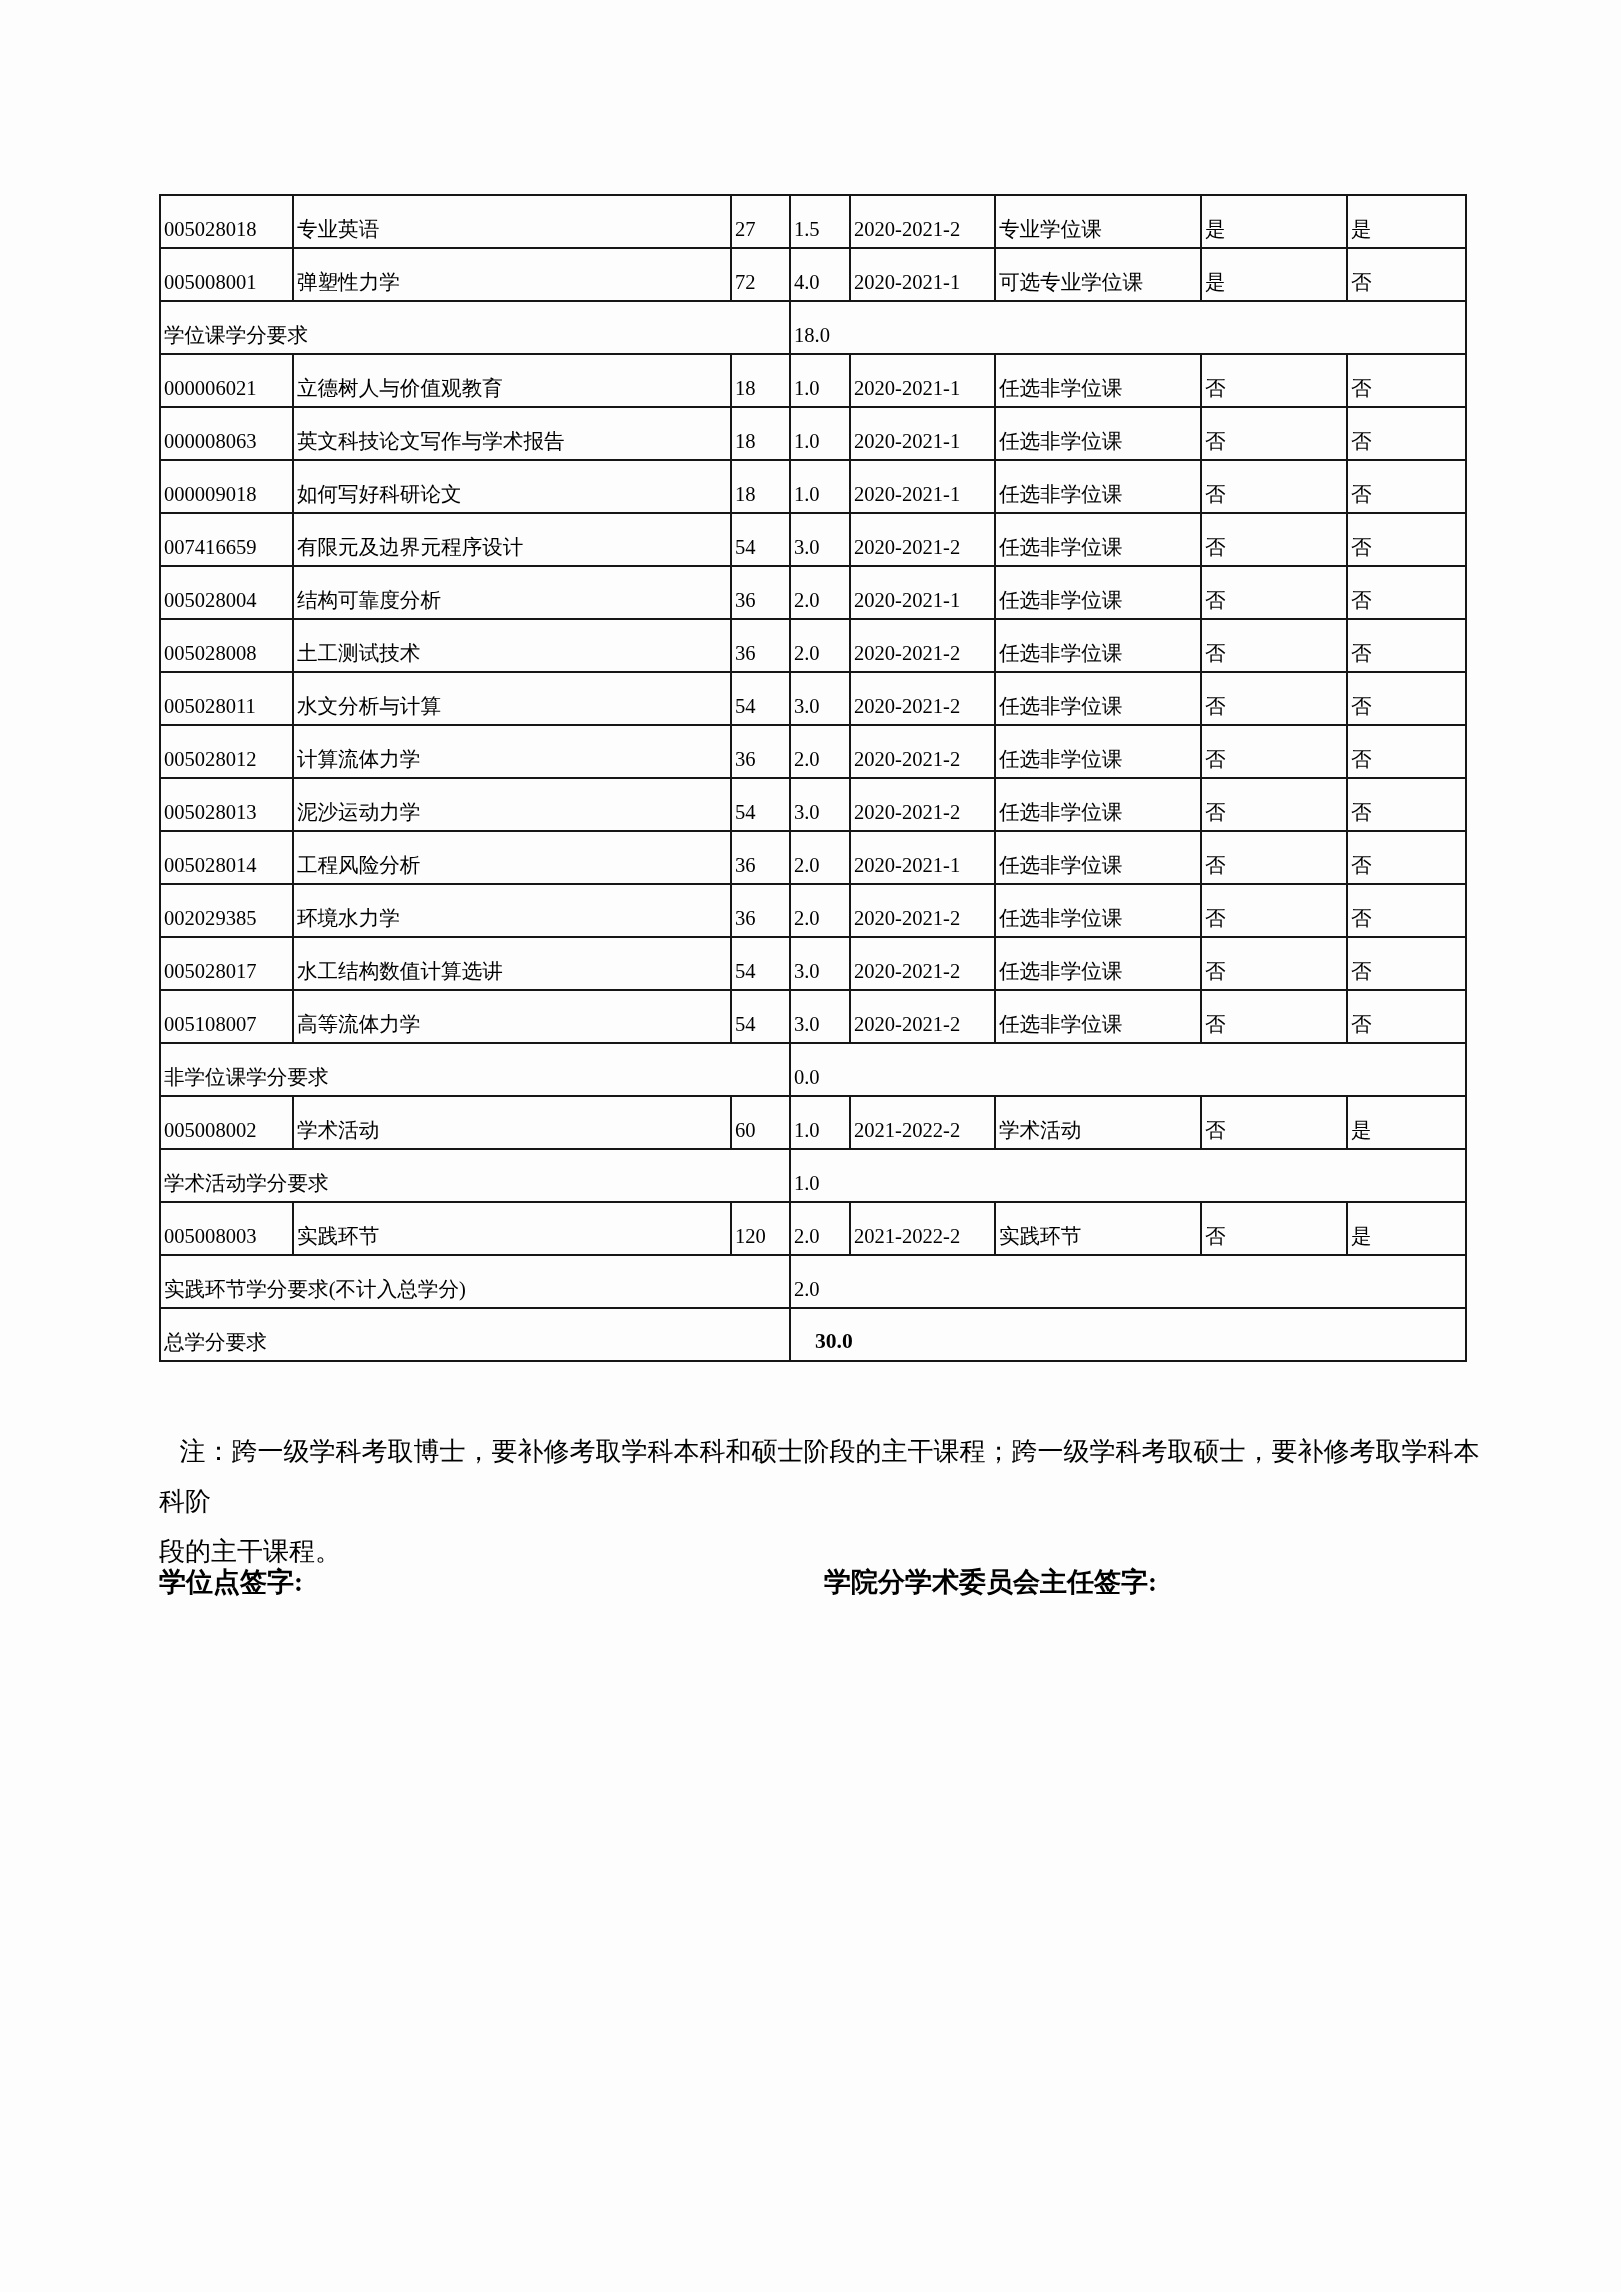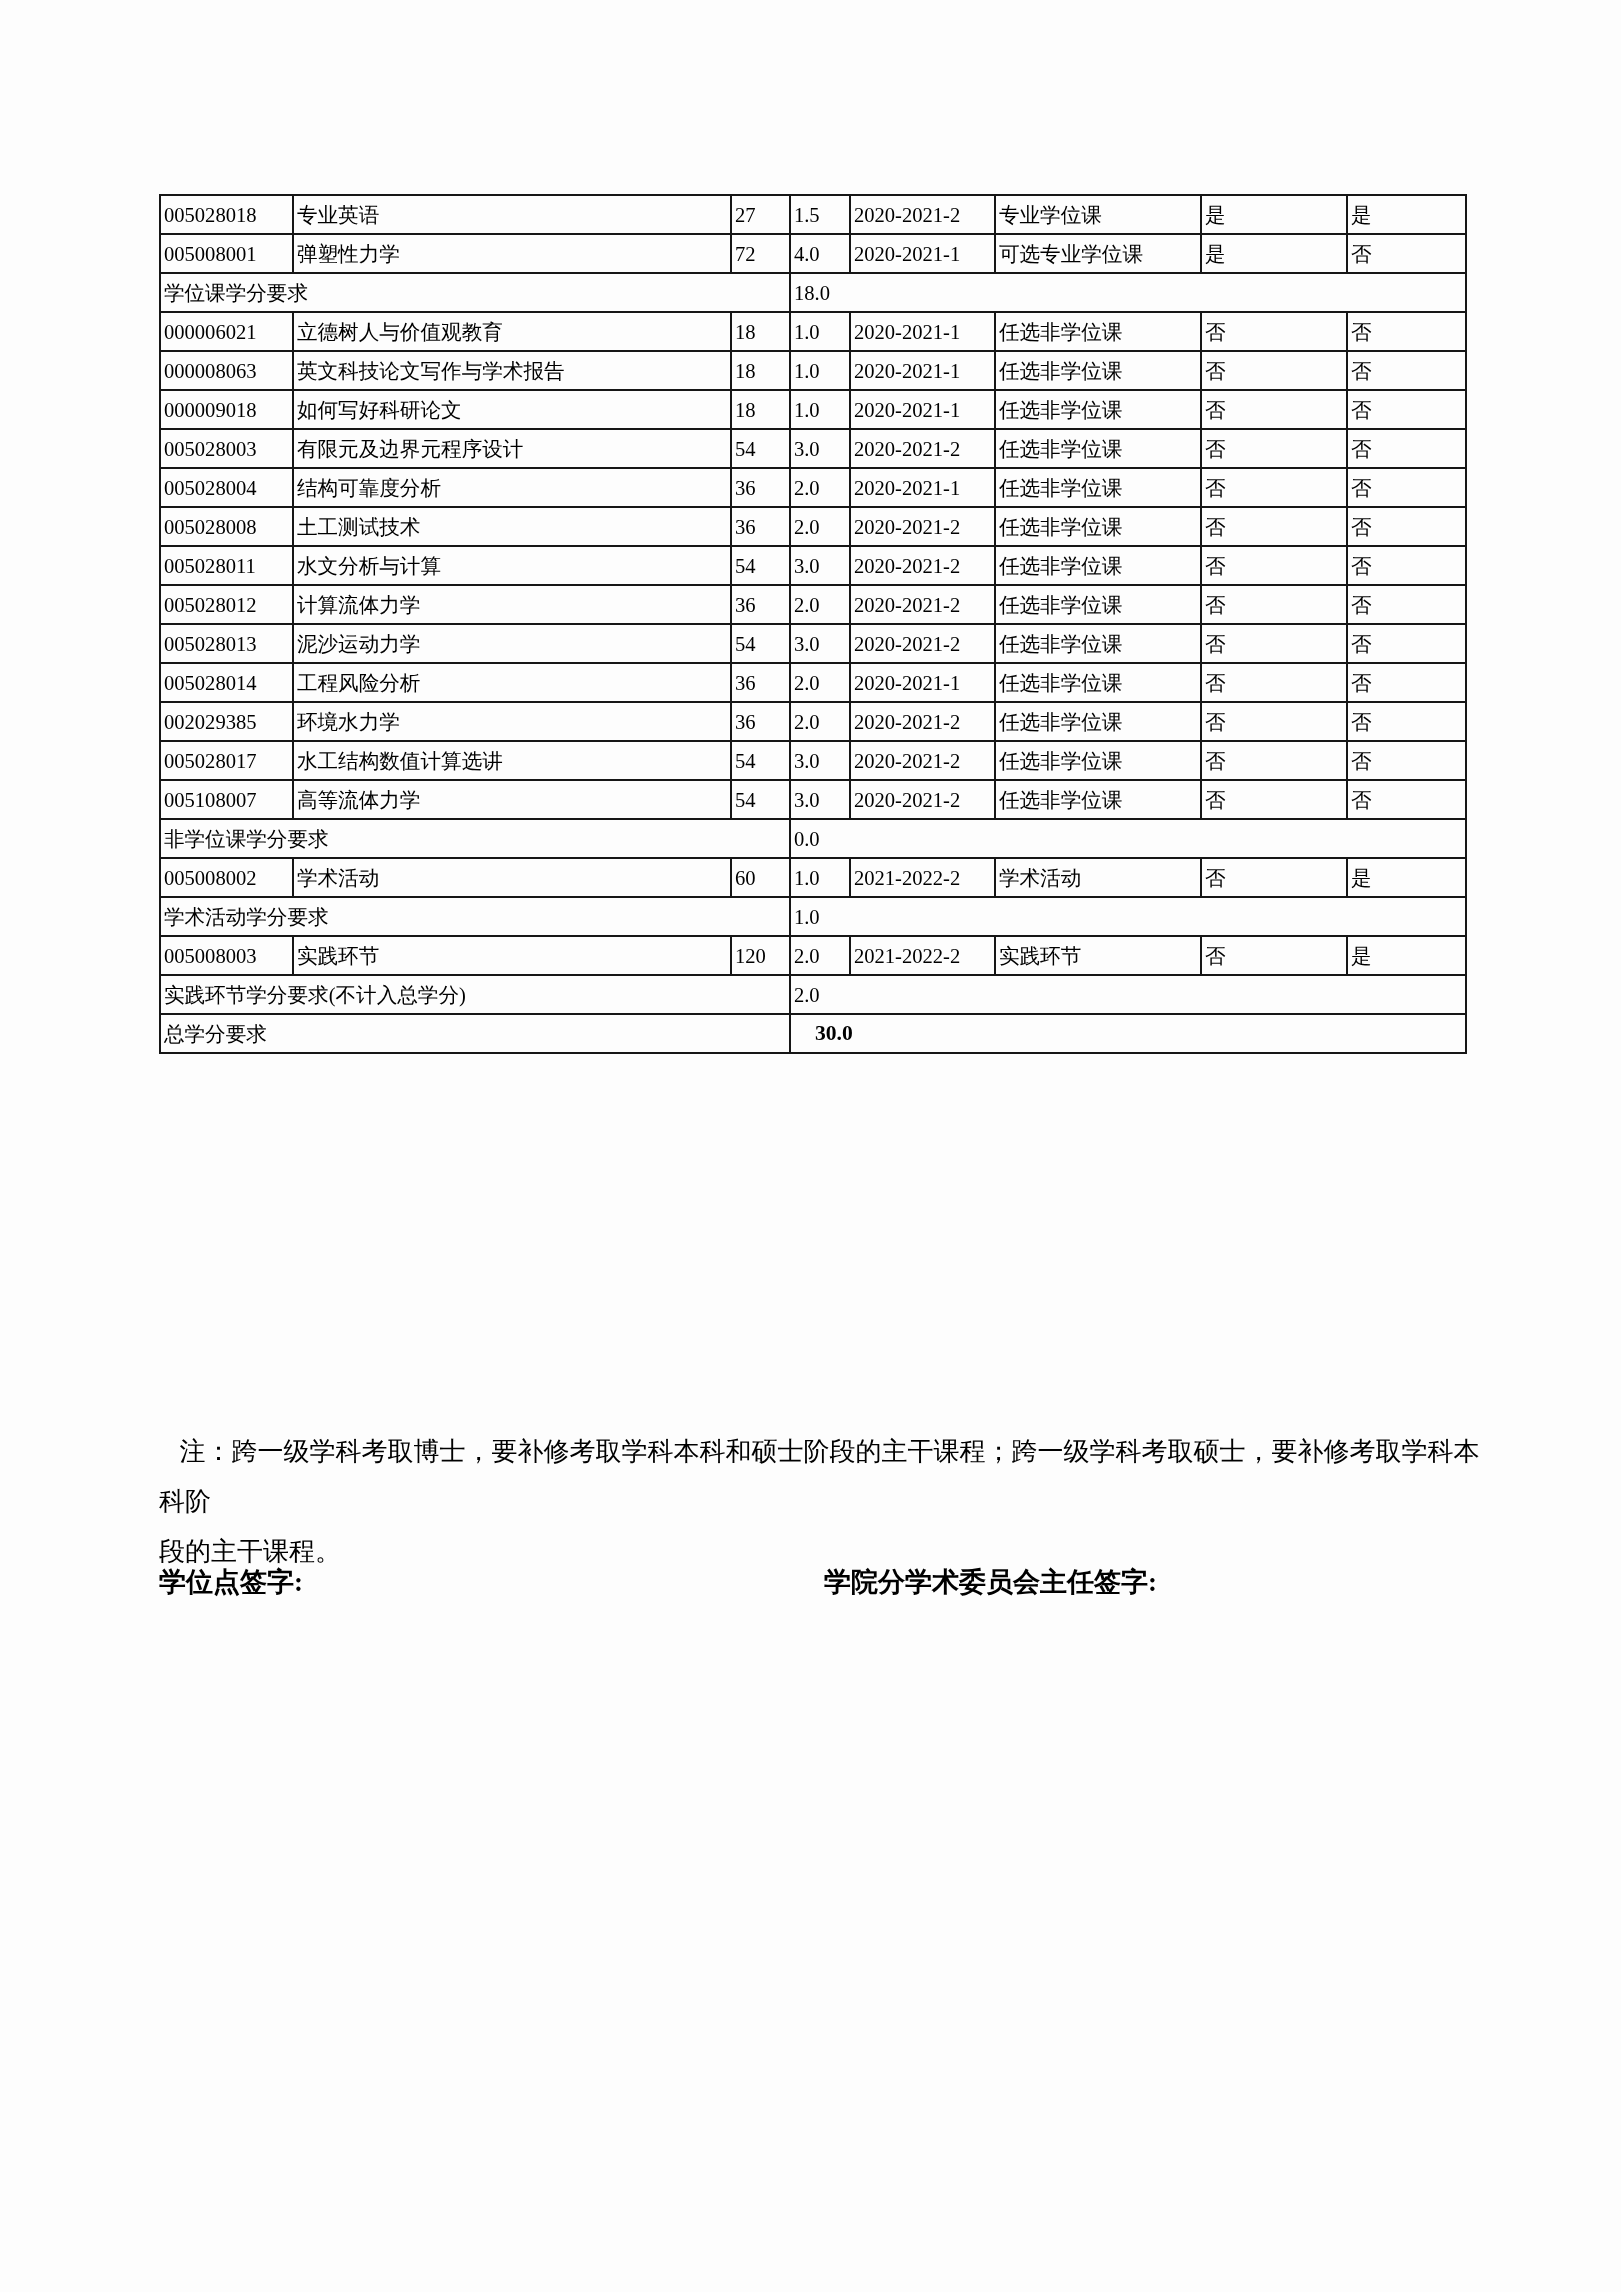--- a/index.html
+++ b/index.html
@@ -13,21 +13,21 @@
     font-family:"Liberation Serif","DejaVu Serif",serif;
   }
   table.sched{
     position:absolute;
     left:159px;
     top:194px;
     width:1306px;
     border-collapse:collapse;
     table-layout:fixed;
   }
-  table.sched tr{height:39px;margin-left:36px;}
+  table.sched tr{height:53px;margin-left:36px;}
   table.sched td{
     border:2.9px solid #161616;
     vertical-align:bottom;
     padding:0 2px 6.9px 2.9px;
     font-size:20.6px;
     line-height:1.05;
     white-space:nowrap;
     overflow:hidden;
   }
   td.sum-label{font-weight:normal;font-size:21.6px;}
@@ -119,21 +119,21 @@
           <td>000009018</td>
           <td>如何写好科研论文</td>
           <td>18</td>
           <td>1.0</td>
           <td>2020-2021-1</td>
           <td>任选非学位课</td>
           <td>否</td>
           <td>否</td>
         </tr>
         <tr>
-          <td>005028003</td>
+          <td>007416659</td>
           <td>有限元及边界元程序设计</td>
           <td>54</td>
           <td>3.0</td>
           <td>2020-2021-2</td>
           <td>任选非学位课</td>
           <td>否</td>
           <td>否</td>
         </tr>
         <tr>
           <td>005028004</td>

